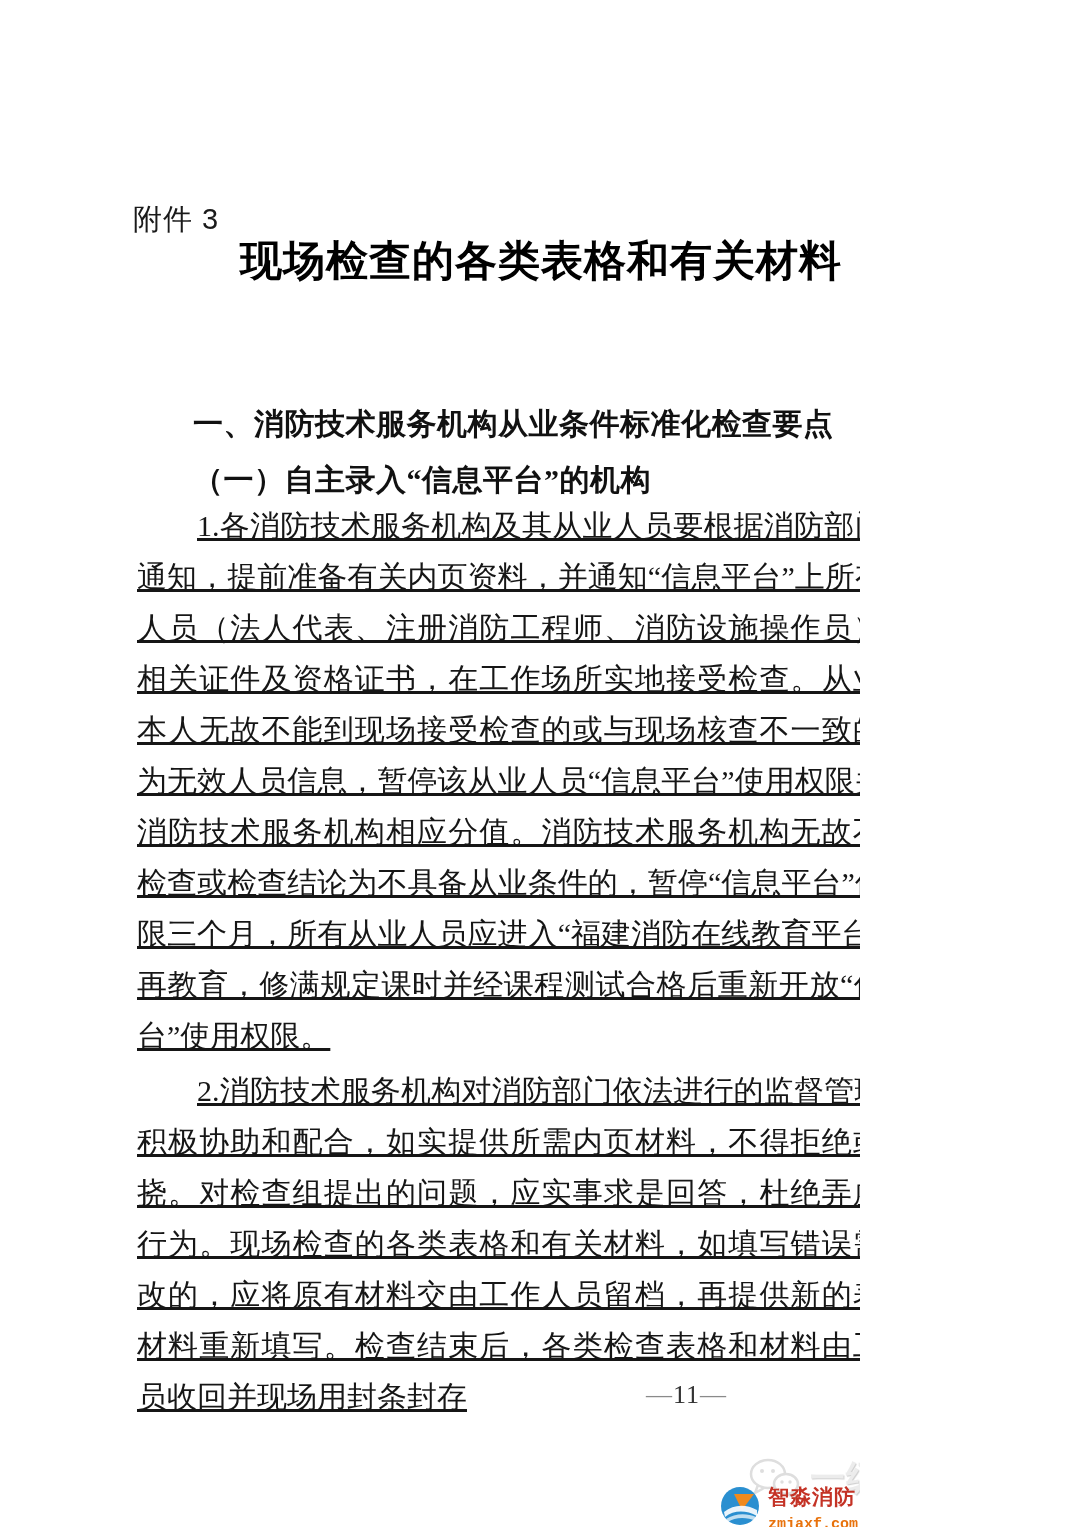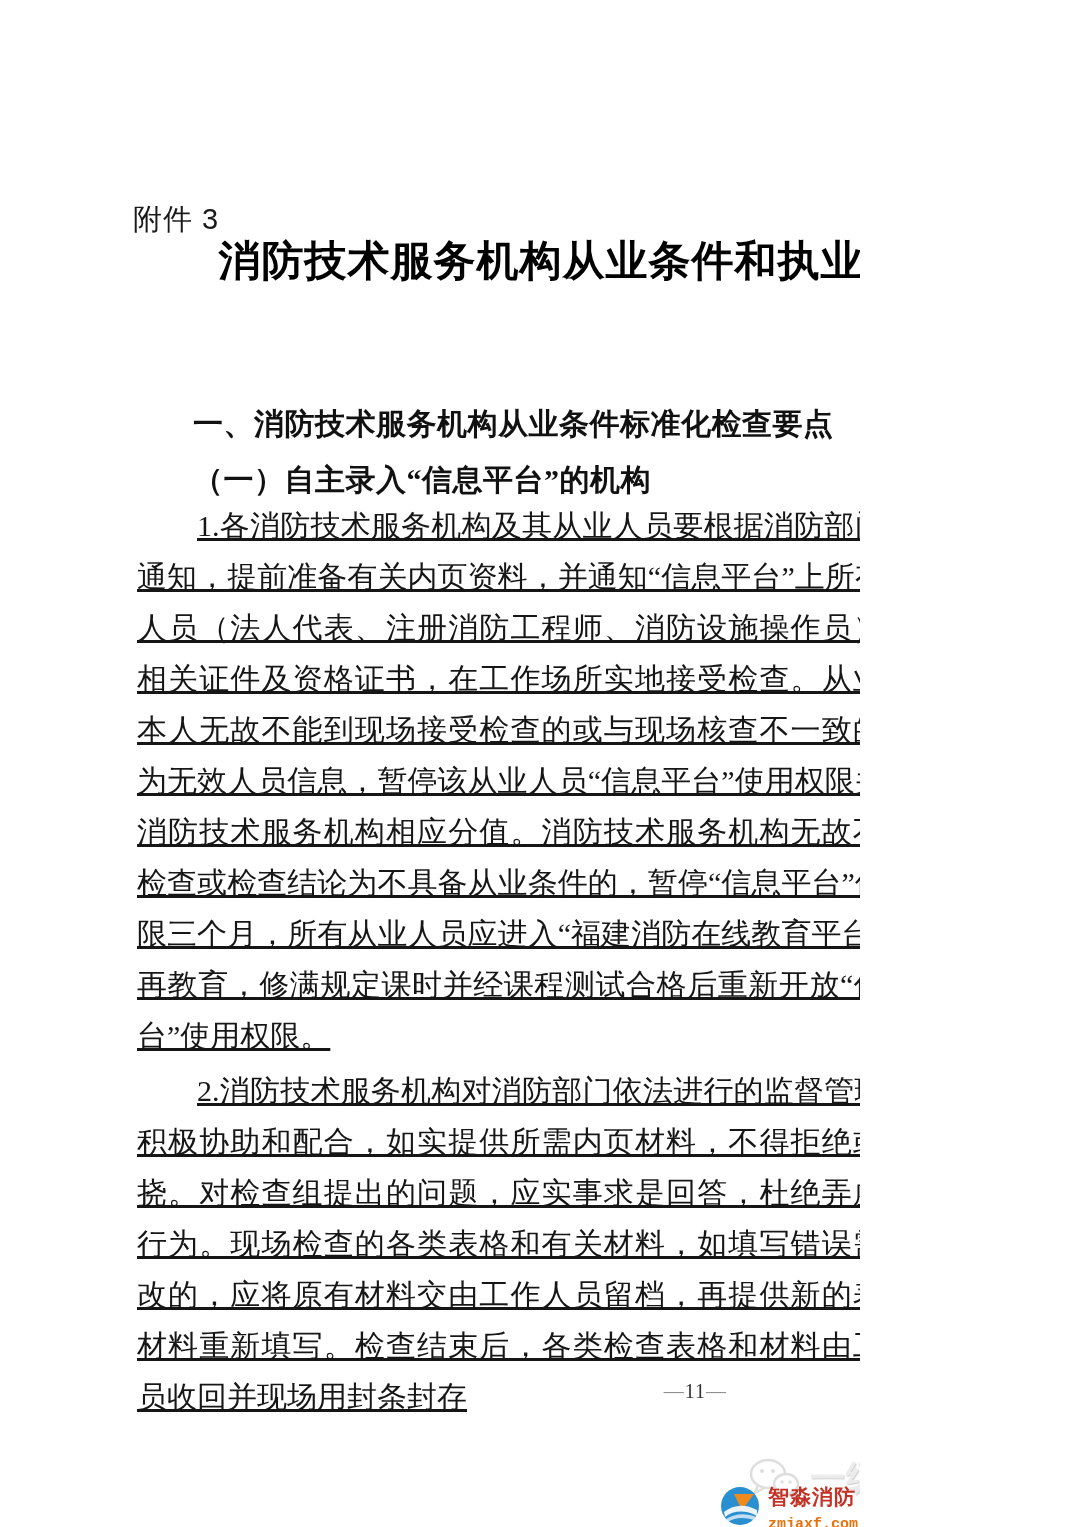--- a/index.html
+++ b/index.html
@@ -64,21 +64,21 @@
     color:#161616;
   }
   .body-text p{
     margin:4px;
     text-indent:2em;
     text-decoration:underline;
   }
   .page-number{
     position:absolute;
     right:133px; top:1380px;
-    font-size:20px;
+    font-size:26px;
     color:#333;
     letter-spacing:1px;
     margin-left:24px;
   }
   .page-number .dash{color:#8a8a8a;}
   .footer-watermark{
     position:absolute;
     left:748px; top:1455px;
     display:flex;
     align-items:center;
@@ -119,21 +119,21 @@
   }
 </style>
 </head>
 <body>
 
 <div class="page">
 
   <div class="attachment">附件 3</div>
 
   <div class="doc-title">
-    <div>消防技术服务机构从业条件和执业</div>
+    <div>现场检查的各类表格和有关材料</div>
   </div>
 
   <div class="h1">一、消防技术服务机构从业条件标准化检查要点</div>
 
   <div class="h2">（一）自主录入“信息平台”的机构</div>
 
   <div class="body-text">
     <p>1.各消防技术服务机构及其从业人员要根据消防部门工作通知，提前准备有关内页资料，并通知“信息平台”上所有从业人员（法人代表、注册消防工程师、消防设施操作员）携带相关证件及资格证书，在工作场所实地接受检查。从业人员本人无故不能到现场接受检查的或与现场核查不一致的，视为无效人员信息，暂停该从业人员“信息平台”使用权限并扣除消防技术服务机构相应分值。消防技术服务机构无故不接受检查或检查结论为不具备从业条件的，暂停“信息平台”使用权限三个月，所有从业人员应进入“福建消防在线教育平台”接受再教育，修满规定课时并经课程测试合格后重新开放“信息平台”使用权限。</p>
     <p>2.消防技术服务机构对消防部门依法进行的监督管理应当积极协助和配合，如实提供所需内页材料，不得拒绝或者阻挠。对检查组提出的问题，应实事求是回答，杜绝弄虚作假行为。现场检查的各类表格和有关材料，如填写错误需要修改的，应将原有材料交由工作人员留档，再提供新的表格和材料重新填写。检查结束后，各类检查表格和材料由工作人员收回并现场用封条封存</p>
   </div>

